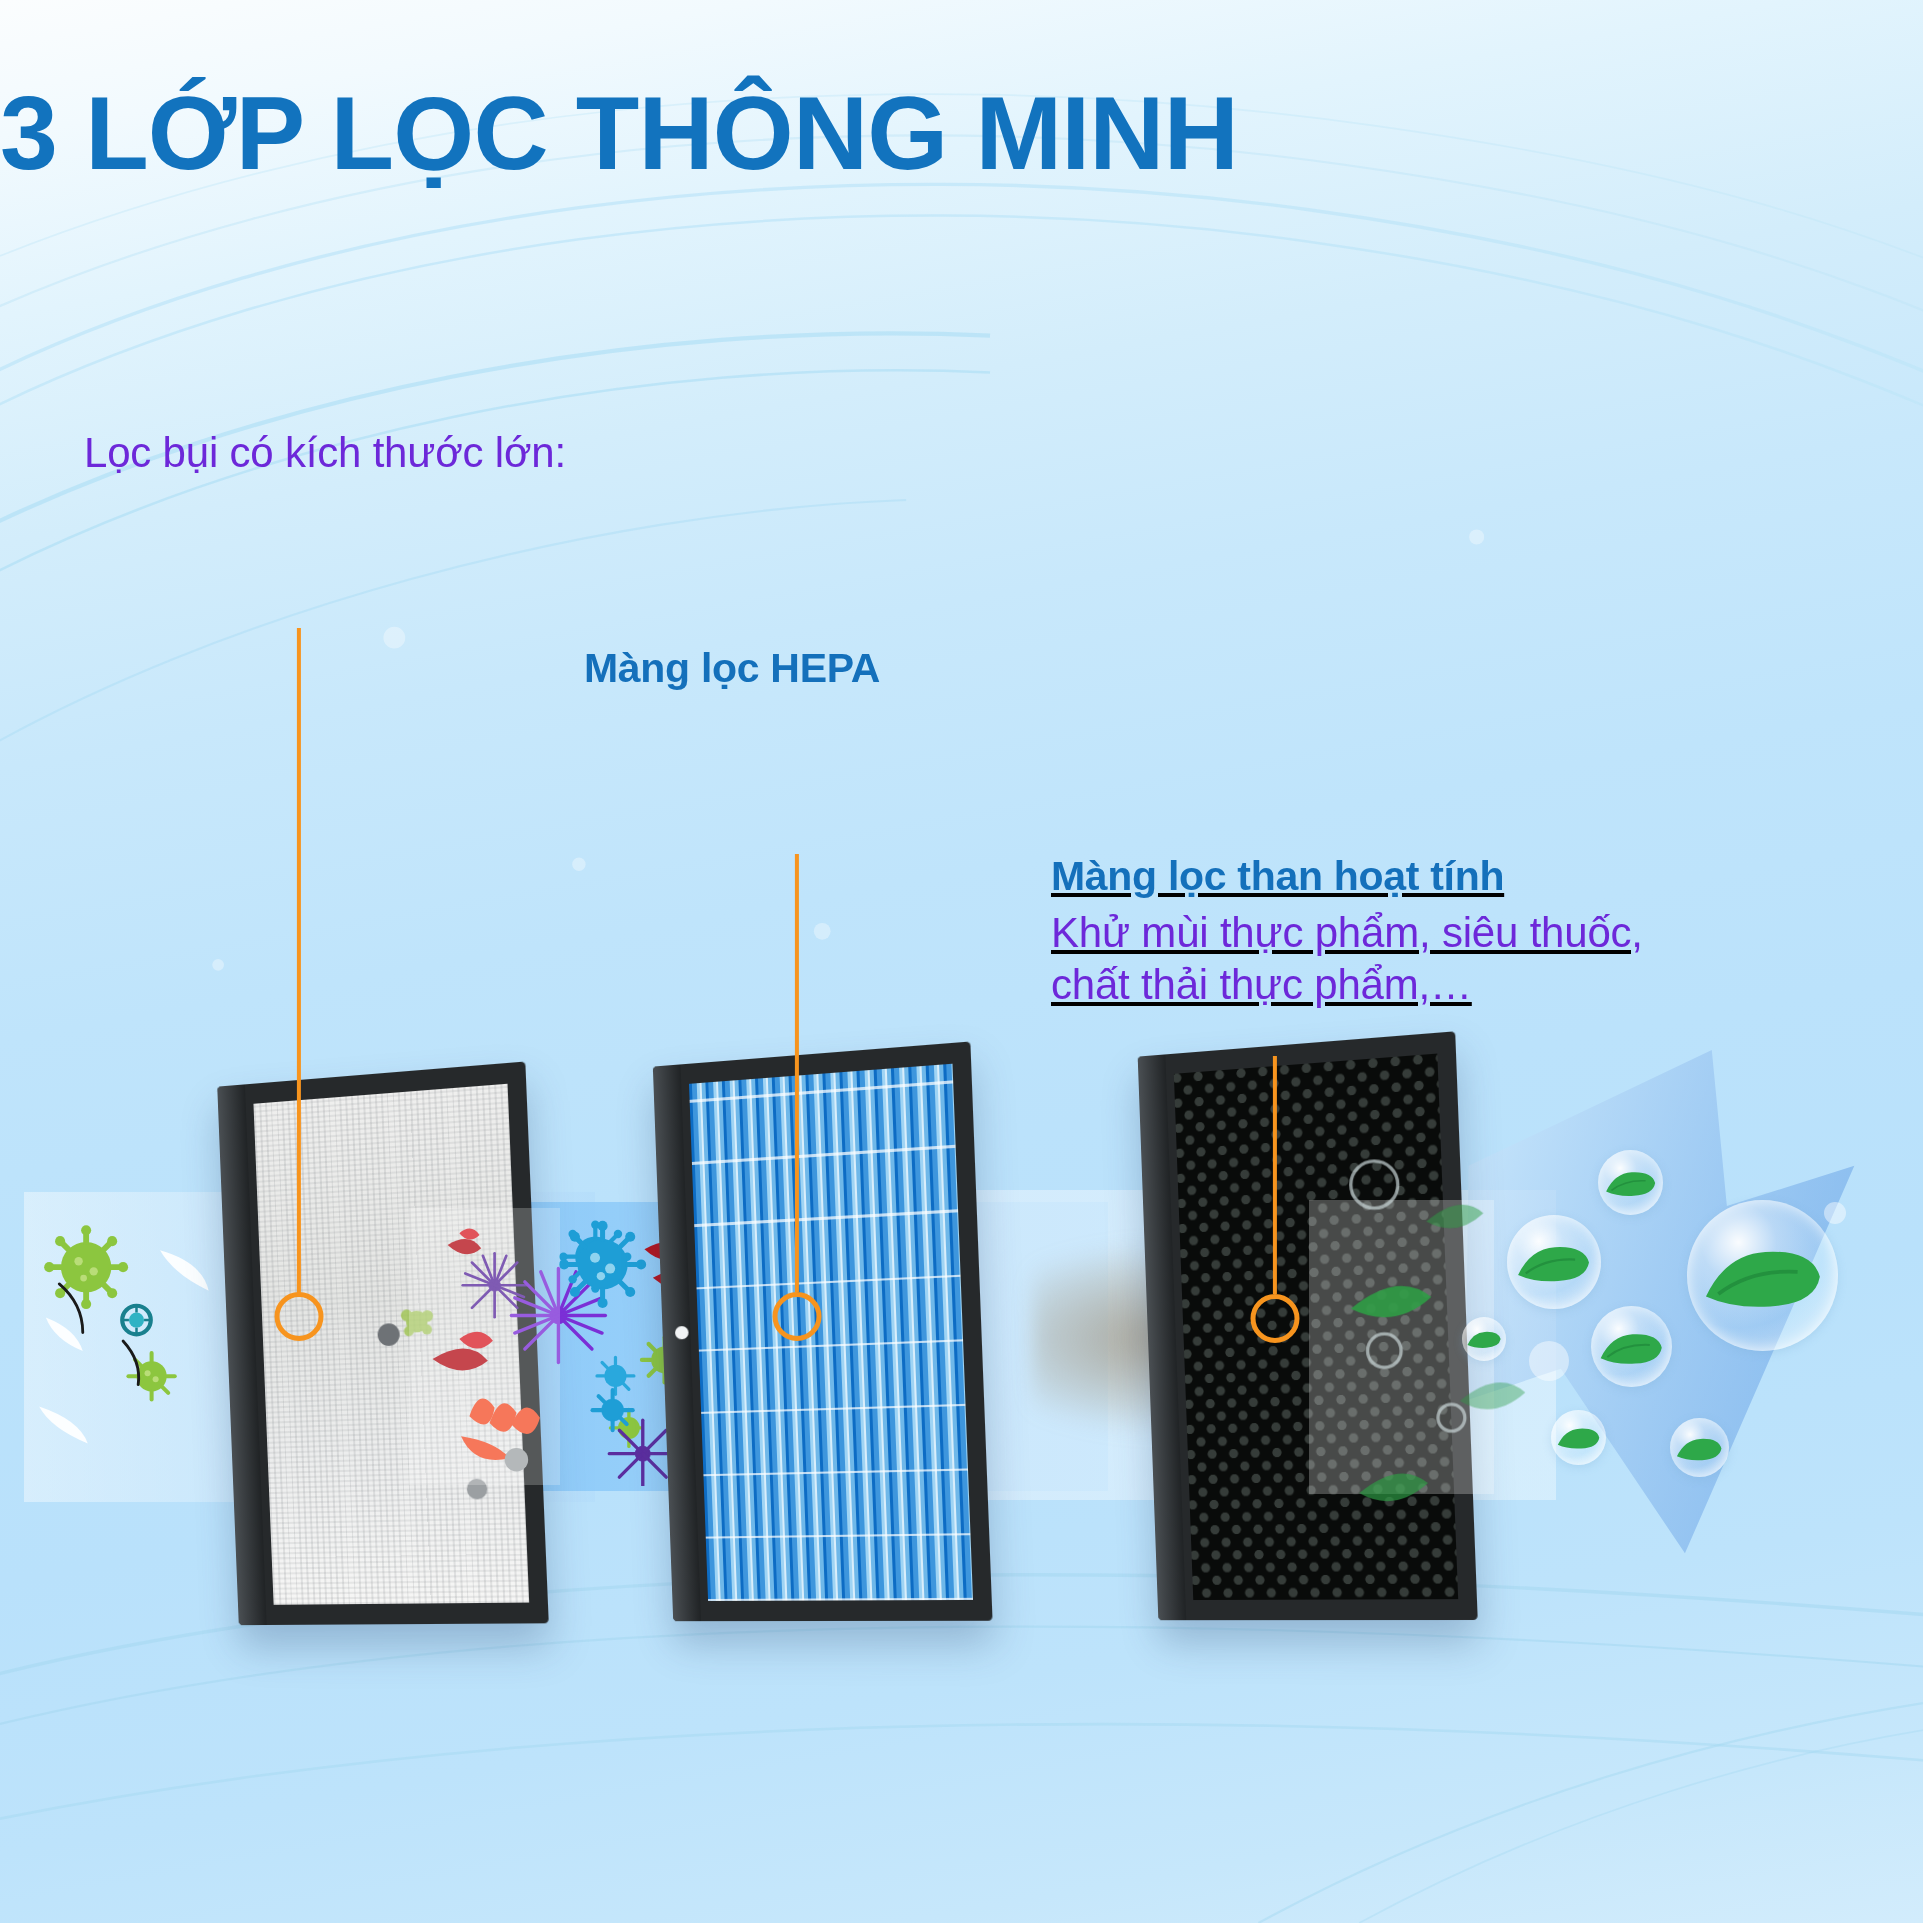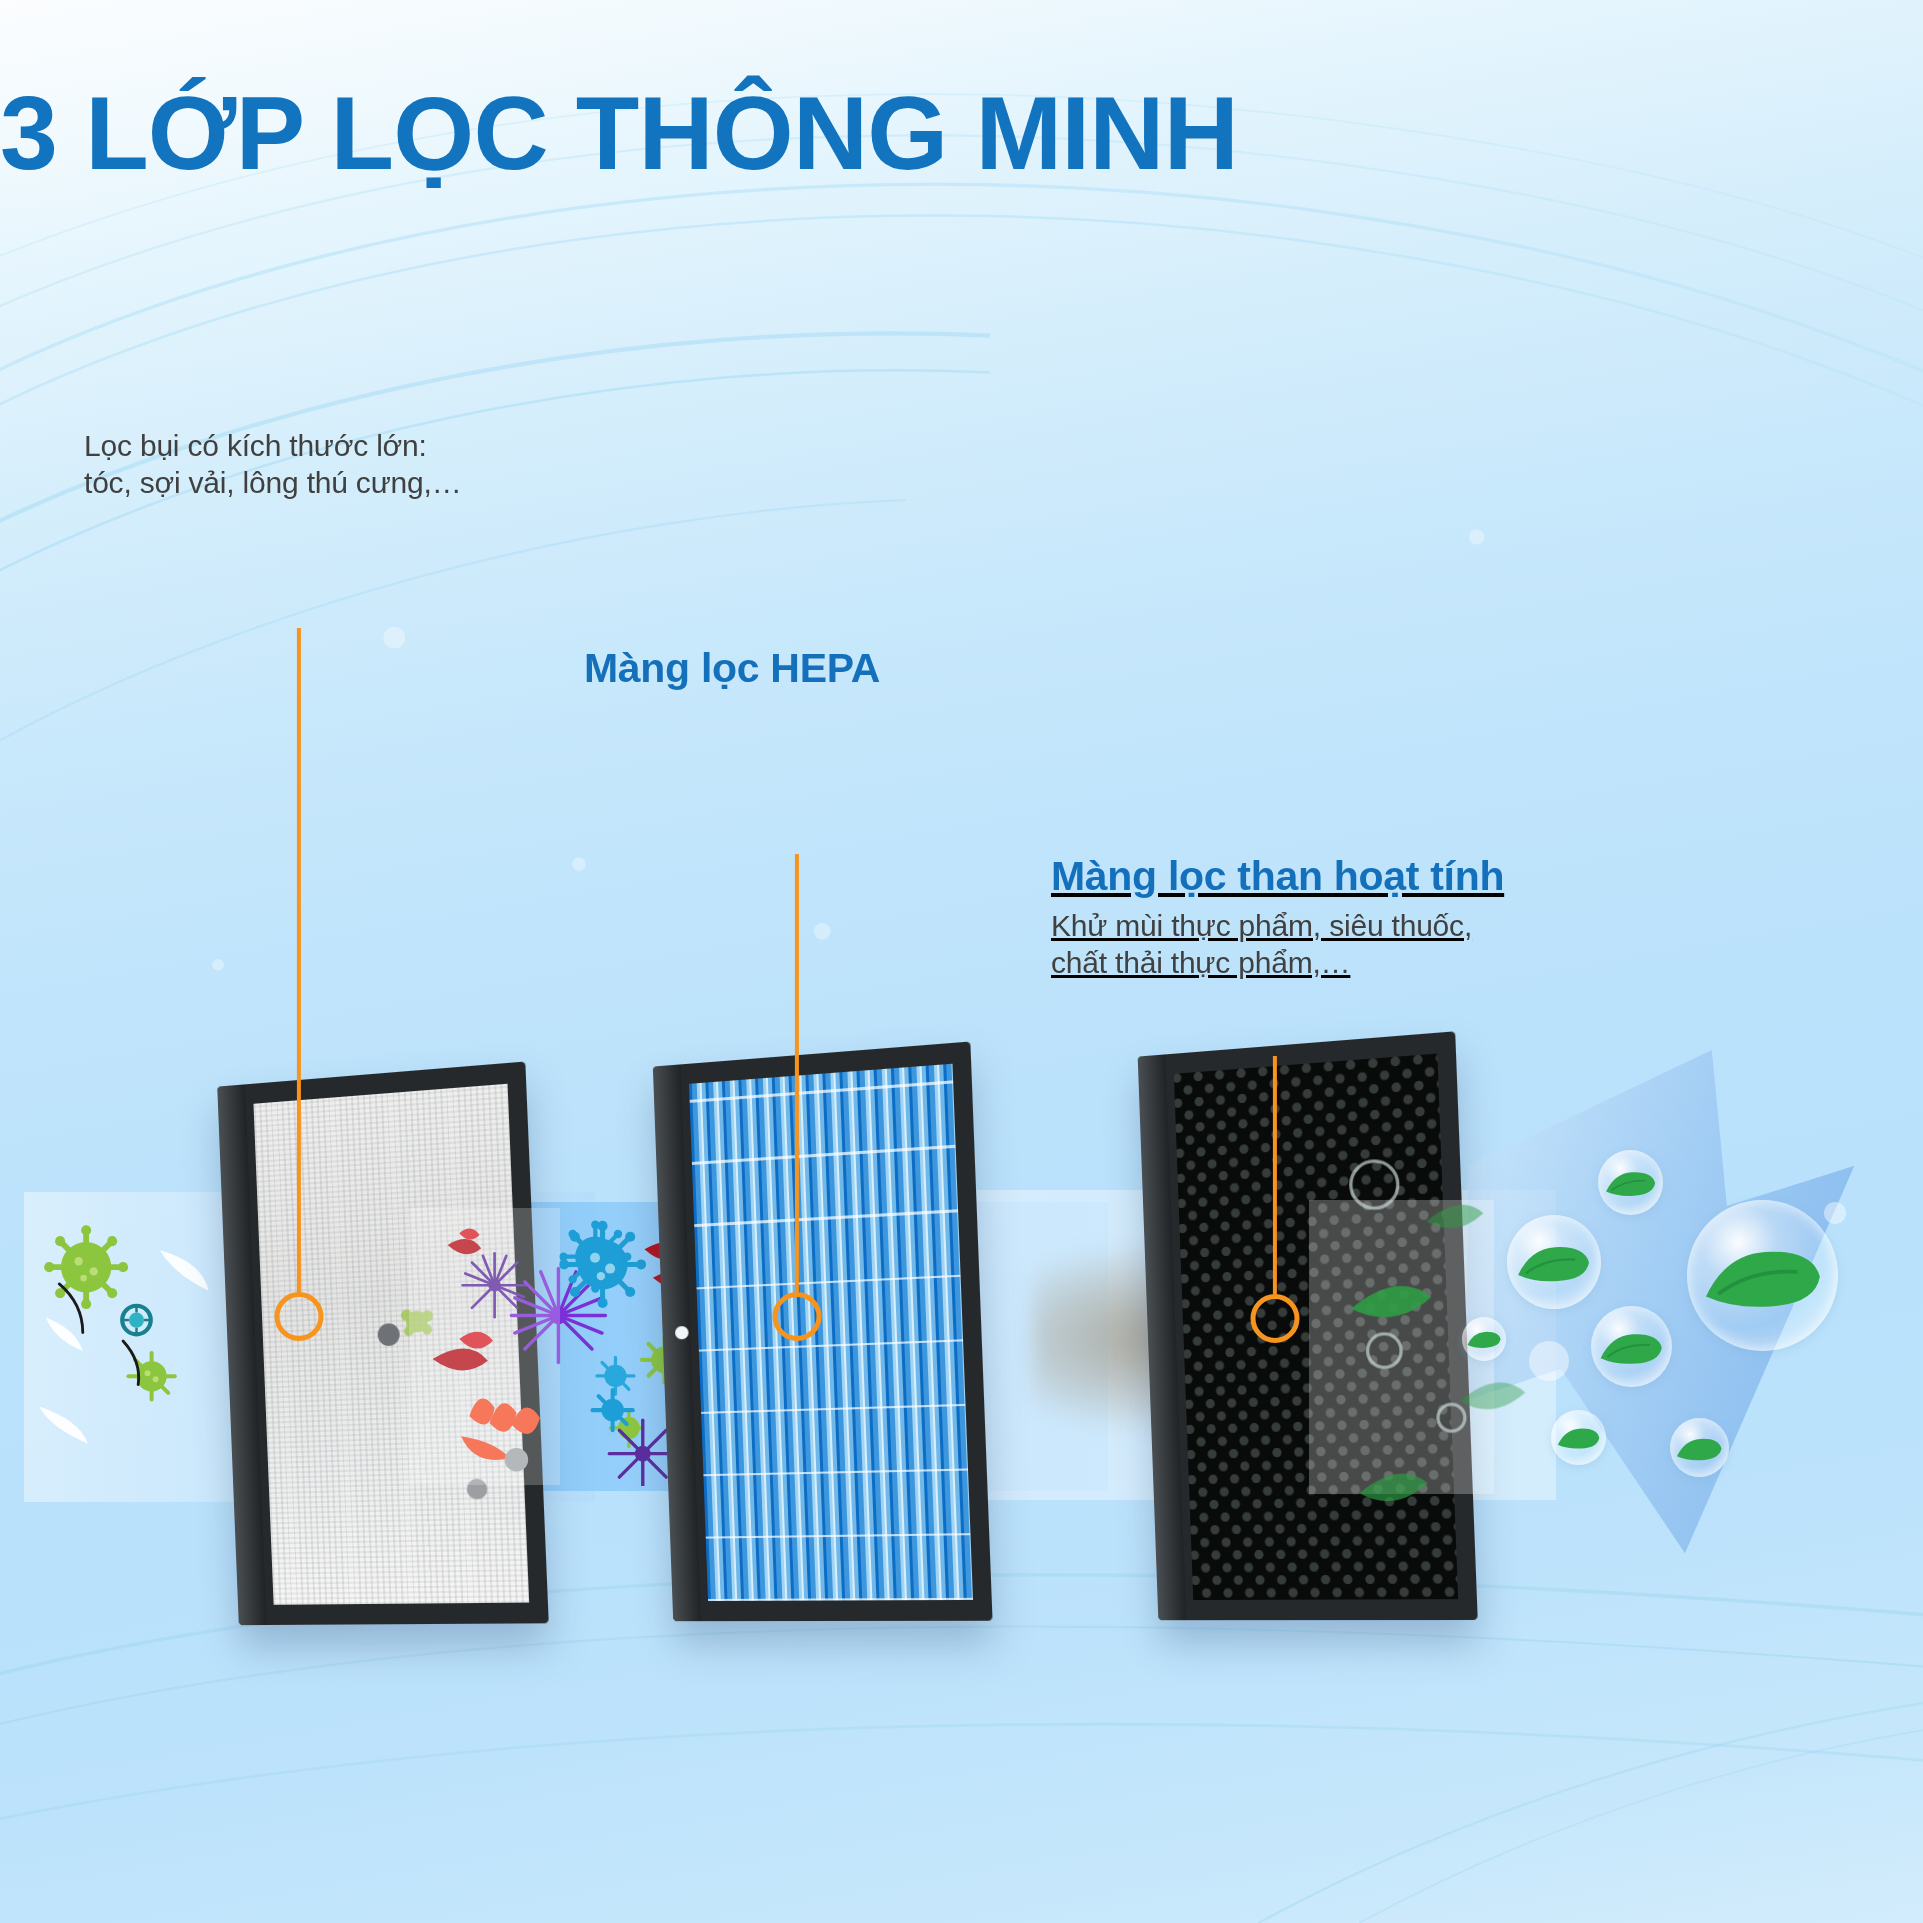--- a/index.html
+++ b/index.html
@@ -42,21 +42,21 @@
   }
 
   
   .lblock { position:absolute; }
   .lblock h2 {
     font-size:41px; font-weight:bold; color:#1470bb;
     line-height:1.18; letter-spacing:-0.3px;
     white-space:nowrap;
   }
   .lblock p {
-    font-size:30px; font-weight:300; color:#404040;
+    font-size:42px; font-weight:300; color:#6d28d9;
     line-height:1.24; letter-spacing:-0.2px;
     white-space:nowrap;
     margin-top:6.7px;
   }
   .lblock p span { display:block; }
 
   #block-coarse { left:84px; top:420px; }
   #block-hepa   { left:584px; top:644px; }
   #block-carbon { left:1051px; top:852px;text-decoration:underline; }
 
@@ -597,21 +597,20 @@
   <div class="ring"></div>
 </div>
 <div class="leader" id="leader-3">
   <div class="stem"></div>
   <div class="ring"></div>
 </div>
 
 <div class="lblock" id="block-coarse">
   <p>
     <span>Lọc bụi có kích thước lớn:</span>
-    <span>tóc, sợi vải, lông thú cưng,…</span>
   </p>
 </div>
 
 <div class="lblock" id="block-hepa">
   <h2>Màng lọc HEPA</h2>
 </div>
 
 <div class="lblock" id="block-carbon">
   <h2>Màng lọc than hoạt tính</h2>
   <p>

